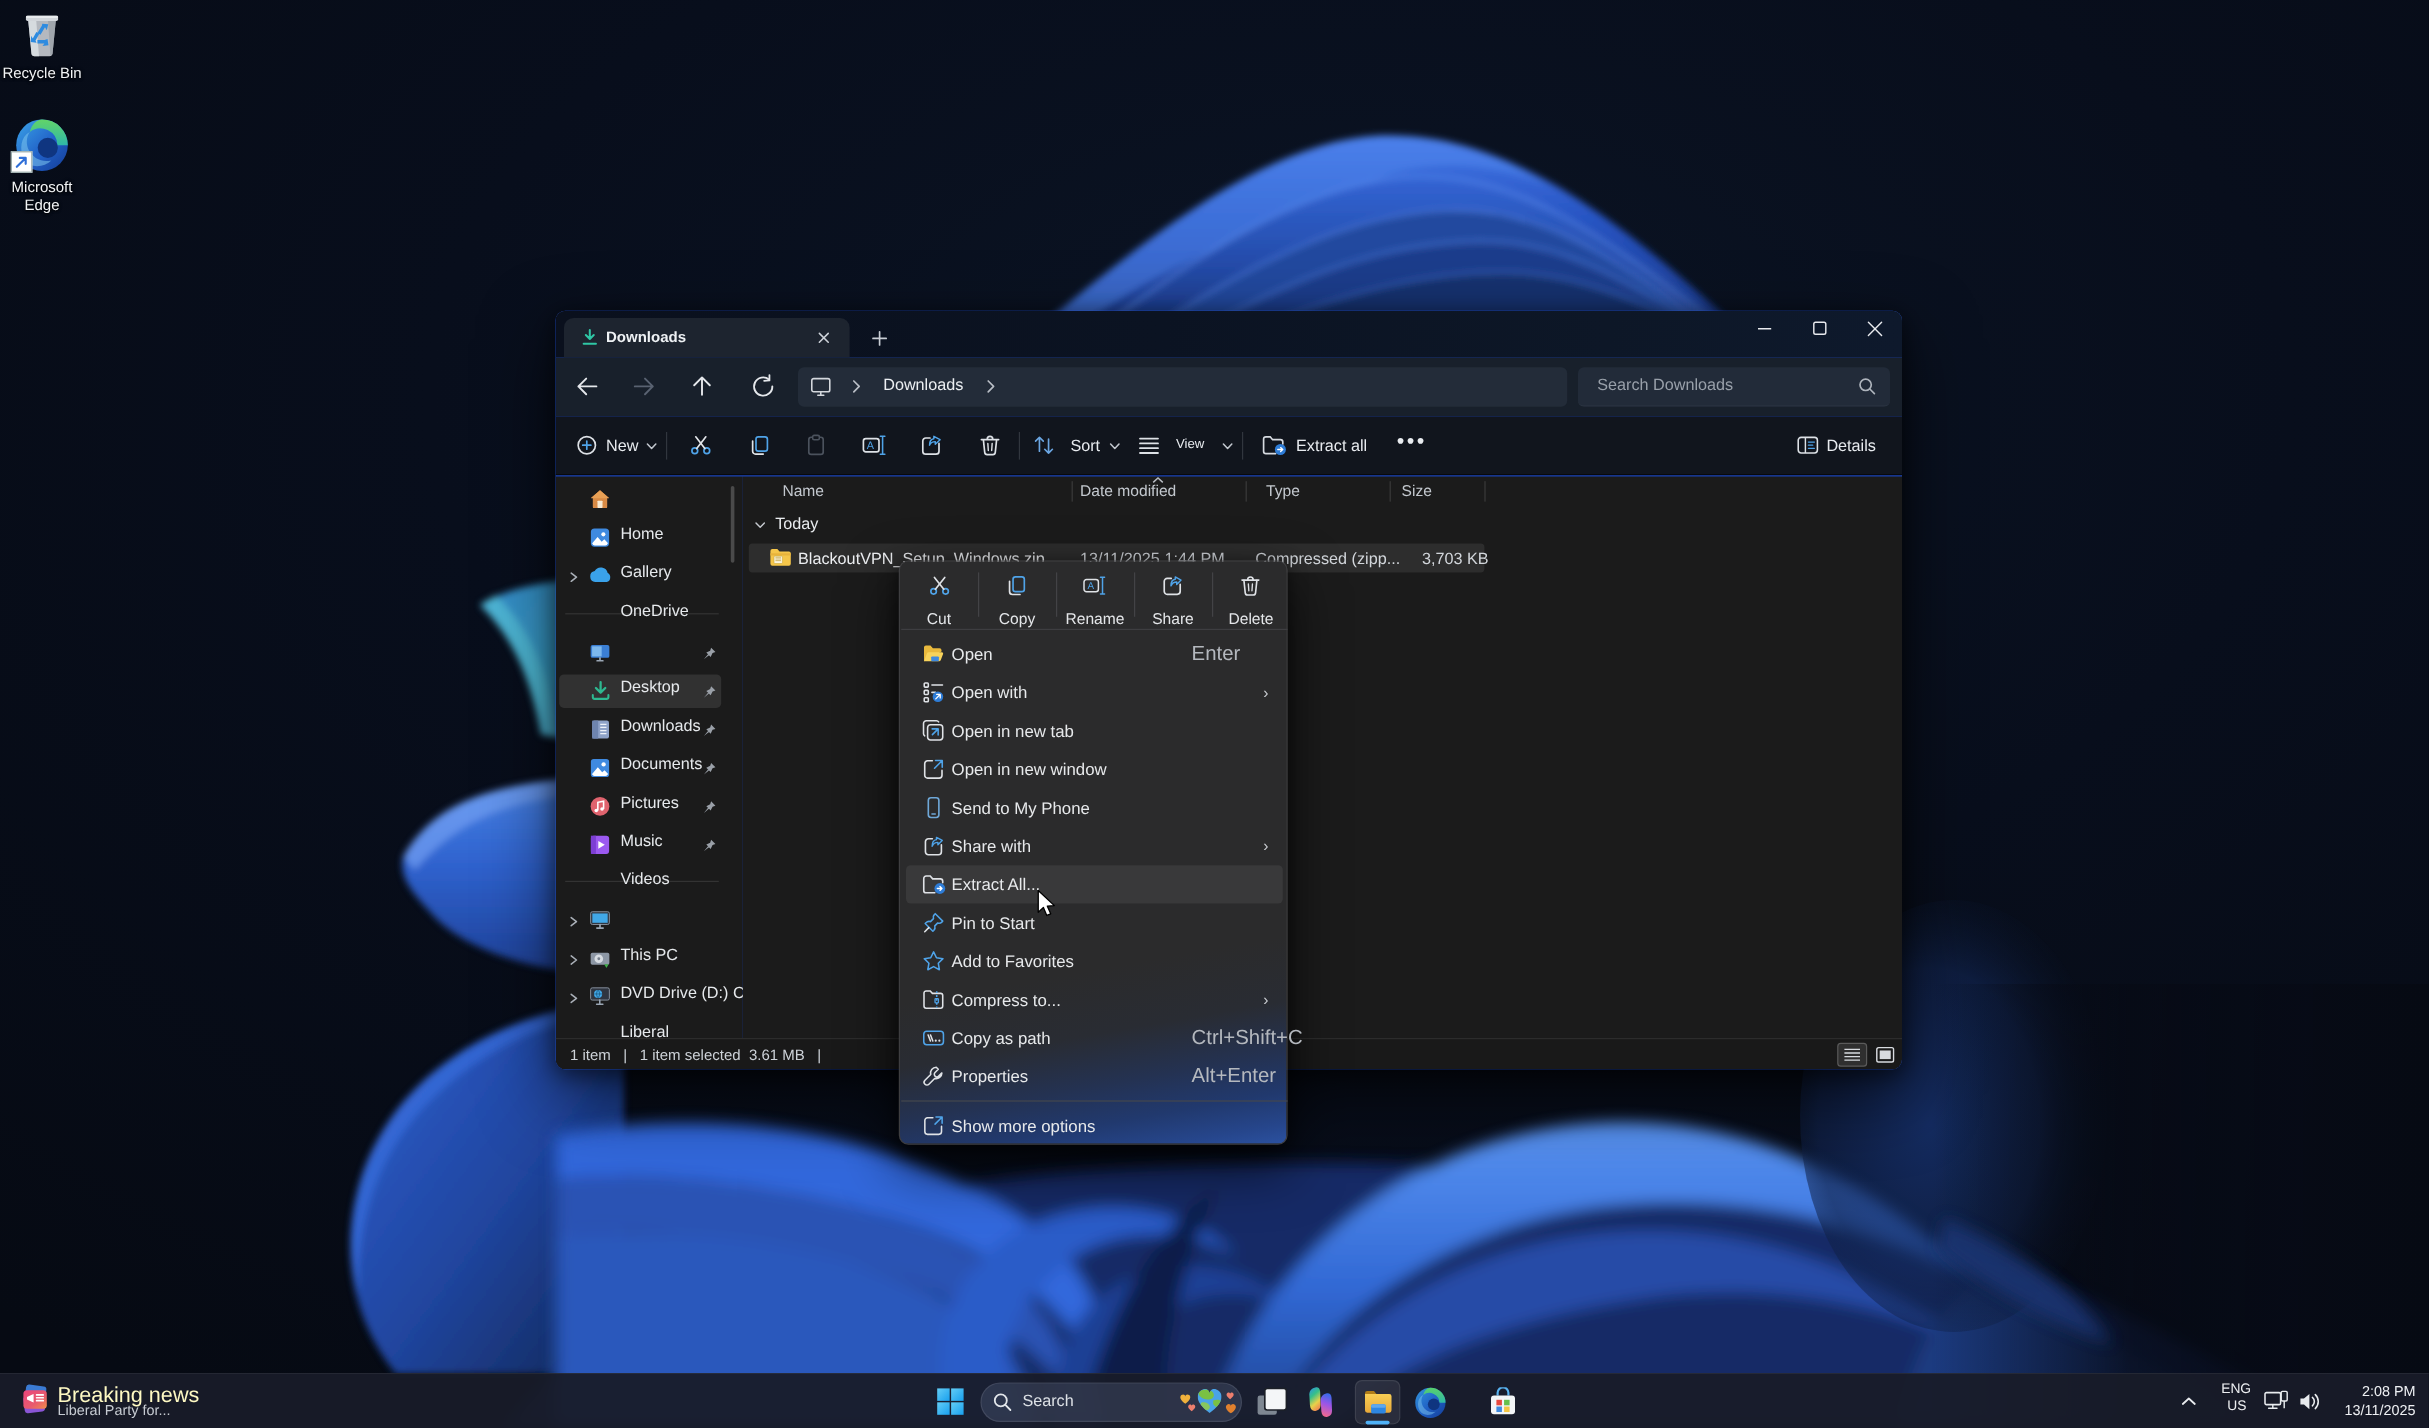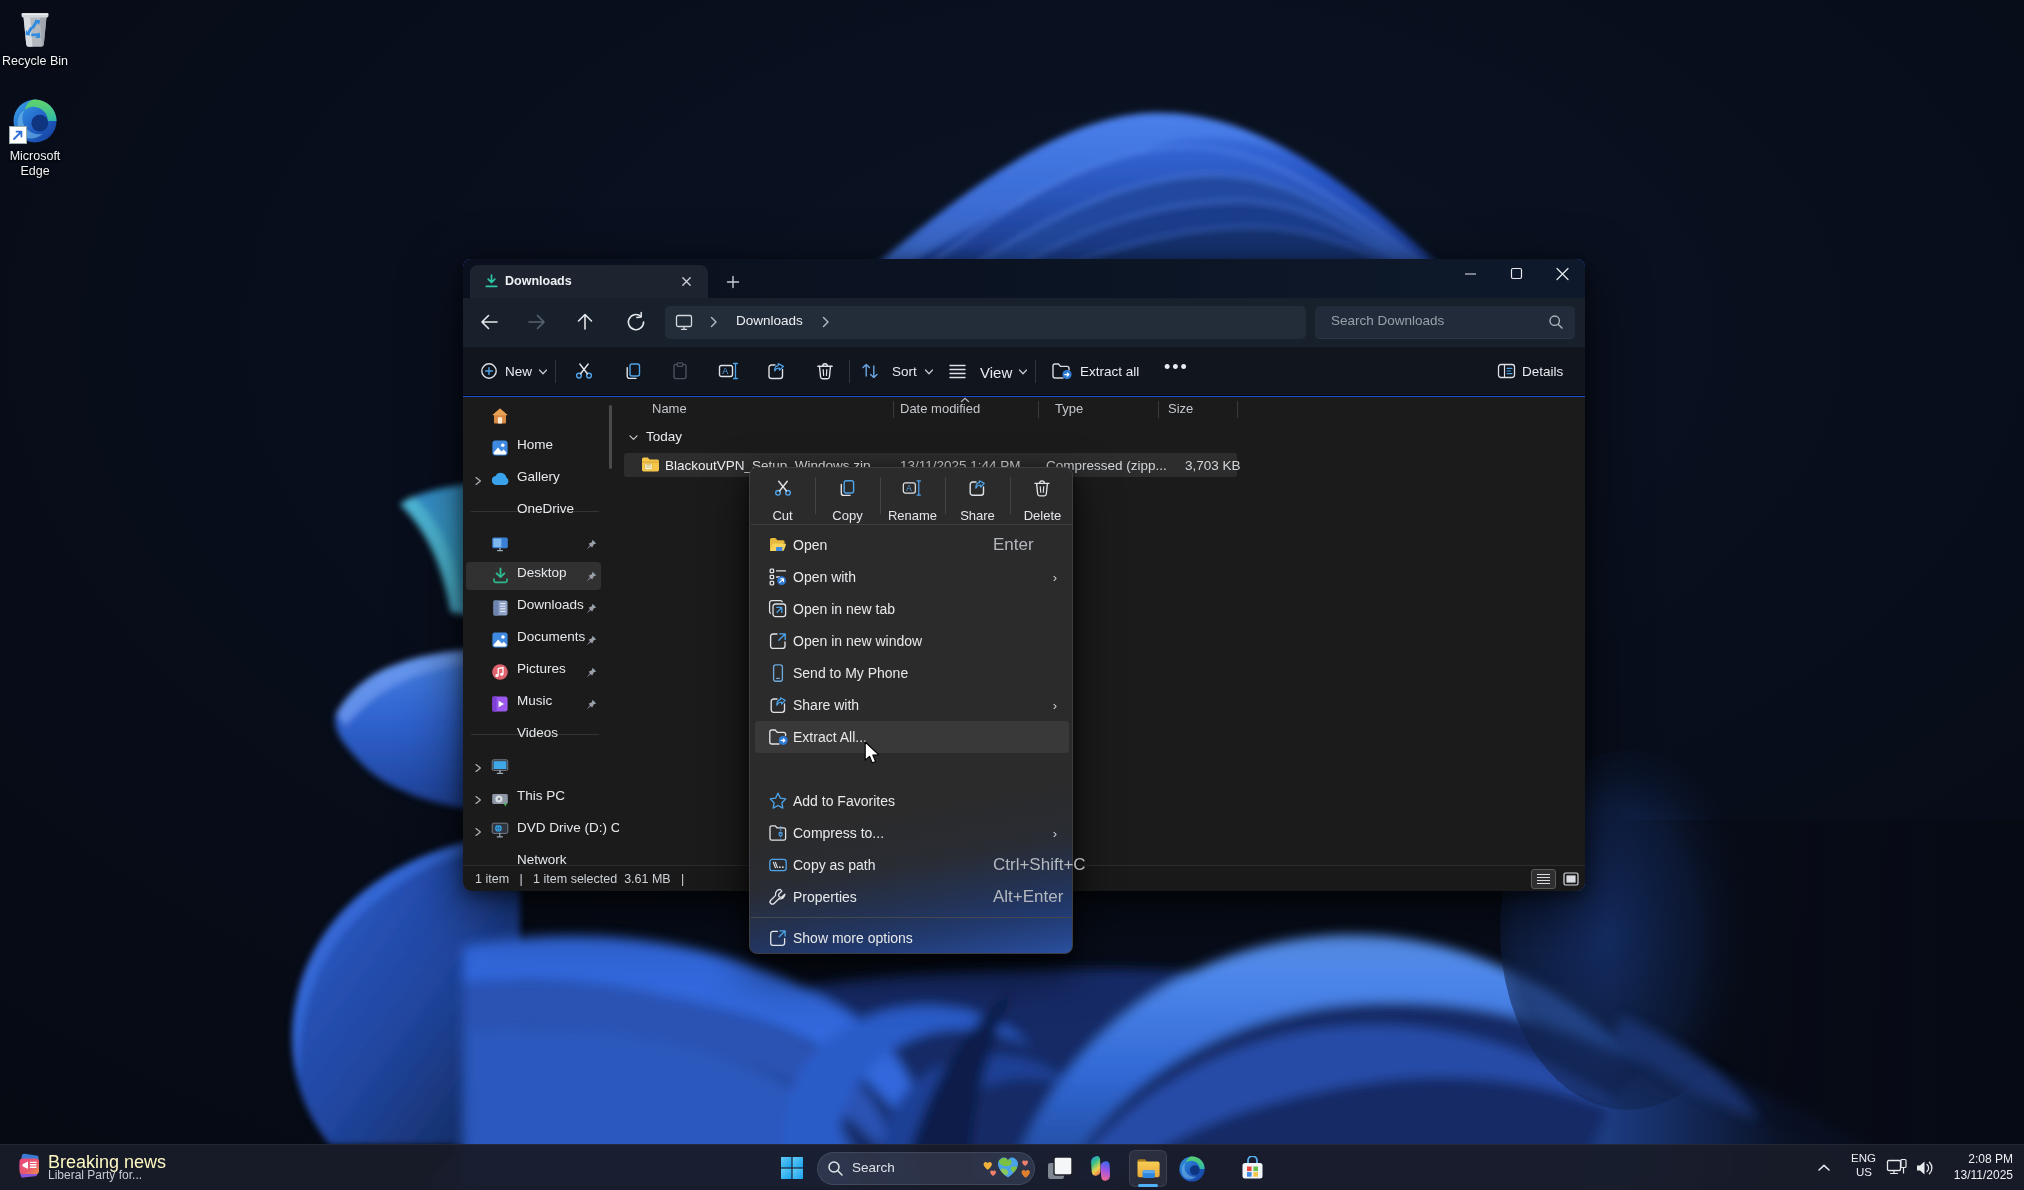--- a/index.html
+++ b/index.html
@@ -321,21 +321,21 @@
           </g>
         </svg>
         <div class="t" style="left:429px;top:17px;font-size:13.5px;color:#e8ebef;">Sort</div>
         <svg class="abs" style="left:461px;top:21px" width="10" height="8" viewBox="0 0 10 8">
           <path d="M1.5 2 L5 5.7 L8.5 2" stroke="#c2c7ce" stroke-width="1.3" fill="none" stroke-linecap="round" stroke-linejoin="round"></path>
         </svg>
 
         <svg class="abs" style="left:485px;top:15px" width="19" height="18" viewBox="0 0 19 18">
           <path d="M2 3.5 h15 M2 7.5 h15 M2 11.5 h15 M2 15.5 h15" stroke="#dde1e6" stroke-width="1.5" stroke-linecap="round"></path>
         </svg>
-        <div class="t" style="left:517px;top:17px;font-size:15px;color:#e8ebef;">View</div>
+        <div class="t" style="left:517px;top:17px;font-size:11px;color:#e8ebef;">View</div>
         <svg class="abs" style="left:555px;top:21px" width="10" height="8" viewBox="0 0 10 8">
           <path d="M1.5 2 L5 5.7 L8.5 2" stroke="#c2c7ce" stroke-width="1.3" fill="none" stroke-linecap="round" stroke-linejoin="round"></path>
         </svg>
         <div class="abs" style="left:572px;top:13px;width:1px;height:23px;background:#31363e;"></div>
 
         <svg class="abs" style="left:588px;top:14px" width="22" height="20" viewBox="0 0 22 20">
           <path d="M2 5 V15 A2 2 0 0 0 4 17 H12 M2 7 V5 A2 2 0 0 1 4 3 H7.5 L9.5 5.4 H16 A2 2 0 0 1 18 7.4 V9" stroke="#d6dae0" stroke-width="1.4" fill="none" stroke-linecap="round"></path>
           <circle cx="16" cy="13.6" r="4.6" fill="#2e7cd6"></circle>
           <path d="M13.8 13.6 h4 M16.2 12 l1.8 1.6 l-1.8 1.6" stroke="#fff" stroke-width="1.1" fill="none" stroke-linecap="round" stroke-linejoin="round"></path>
         </svg>
@@ -363,21 +363,21 @@
         <div class="t srow" style="top:44px;">Gallery</div>
         <div class="t srow" style="top:76px;">OneDrive</div>
         <div class="t srow" style="top:140px;">Desktop</div>
         <div class="t srow" style="top:172px;">Downloads</div>
         <div class="t srow" style="top:204px;">Documents</div>
         <div class="t srow" style="top:236px;">Pictures</div>
         <div class="t srow" style="top:268px;">Music</div>
         <div class="t srow" style="top:300px;">Videos</div>
         <div class="t srow" style="top:363px;">This PC</div>
         <div class="t srow" style="top:395px;">DVD Drive (D:) C</div>
-        <div class="t srow" style="top:427px;">Network</div>
+        <div class="t srow" style="top:427px;">Liberal</div>
 
         <svg class="abs" style="left:28px;top:10px" width="18" height="18" viewBox="0 0 18 18">
           <path d="M9 1.6 L16.6 8 L15 8 L15 15.4 A1 1 0 0 1 14 16.4 H4 A1 1 0 0 1 3 15.4 L3 8 L1.4 8 Z" fill="#d88a45"></path>
           <path d="M9 1.6 L16.6 8.2 H1.4 Z" fill="#e8a055"></path>
           <rect x="6.9" y="10.2" width="4.2" height="6.2" rx="0.6" fill="#f7e9d2"></rect>
         </svg>
         <svg class="abs" style="left:28px;top:42px" width="18" height="18" viewBox="0 0 18 18">
           <rect x="1.4" y="1.4" width="15.2" height="15.2" rx="3" fill="#3f8ae0"></rect>
           <circle cx="11.8" cy="6.3" r="1.7" fill="#fff"></circle>
           <path d="M2.5 13.8 L7 8.6 L10.4 12.4 L12.6 10.4 L15.5 13.6 L15.5 14 A2.4 2.4 0 0 1 13.1 15.6 H4.9 A2.4 2.4 0 0 1 2.5 14 Z" fill="#fff"></path>
@@ -616,20 +616,27 @@
         <path d="M16.5 9 V14.8 A2.5 2.5 0 0 1 14 17.3 H5.7 A2.5 2.5 0 0 1 3.2 14.8 V6.5 A2.5 2.5 0 0 1 5.7 4 H9" stroke="#dfe2e6" stroke-width="1.35" fill="none" stroke-linecap="round"></path>
         <path d="M12.4 2.8 L17.2 5.4 L13.6 9 V7 C11 7 9.6 8.4 8.8 10.2 C8.8 6.4 10.6 4.9 12.4 4.7 Z" stroke="#4fa3e8" stroke-width="1.2" fill="none" stroke-linejoin="round"></path>
       </svg>
       </div>
     <div class="mi hi" style="top:253px;">
         <div class="lbl">Extract All...</div>
       <svg width="21" height="20" viewBox="0 0 21 20">
         <path d="M1.8 5 V15 A2 2 0 0 0 3.8 17 H11 M1.8 7.6 V5 A2 2 0 0 1 3.8 3 H7.2 L9.2 5.4 H15.6 A2 2 0 0 1 17.6 7.4 V8.6" stroke="#dfe2e6" stroke-width="1.35" fill="none" stroke-linecap="round"></path>
         <circle cx="15.2" cy="13.4" r="4.5" fill="#2e7cd6"></circle>
         <path d="M13.1 13.4 h3.9 M15.3 11.8 l1.7 1.6 l-1.7 1.6" stroke="#fff" stroke-width="1.1" fill="none" stroke-linecap="round" stroke-linejoin="round"></path>
+      </svg>
+      </div>
+    <div class="mi" style="top:285px;">
+        <div class="lbl">Pin to Start</div>
+      <svg width="20" height="20" viewBox="0 0 20 20">
+        <path d="M11.4 2.4 L17.6 8.6 L16.8 9.4 C15.9 10.3 14.6 10.5 13.5 10.1 L11 12.6 C11.4 13.9 11.1 15.4 10.1 16.4 L9.4 17 L3 10.6 L3.6 9.9 C4.6 8.9 6.1 8.6 7.4 9 L9.9 6.5 C9.5 5.4 9.7 4.1 10.6 3.2 Z" stroke="#4fa3e8" stroke-width="1.3" fill="none" stroke-linejoin="round"></path>
+        <path d="M6 14 L2.6 17.4" stroke="#dfe2e6" stroke-width="1.3" stroke-linecap="round"></path>
       </svg>
       </div>
     <div class="mi" style="top:317px;">
         <div class="lbl">Add to Favorites</div>
       <svg width="20" height="20" viewBox="0 0 20 20">
         <path d="M10 2.2 L12.4 7.1 L17.8 7.9 L13.9 11.7 L14.8 17.1 L10 14.55 L5.2 17.1 L6.1 11.7 L2.2 7.9 L7.6 7.1 Z" stroke="#4fa3e8" stroke-width="1.3" fill="none" stroke-linejoin="round"></path>
       </svg>
       </div>
     <div class="mi" style="top:349px;">
         <div class="lbl">Compress to...</div>

